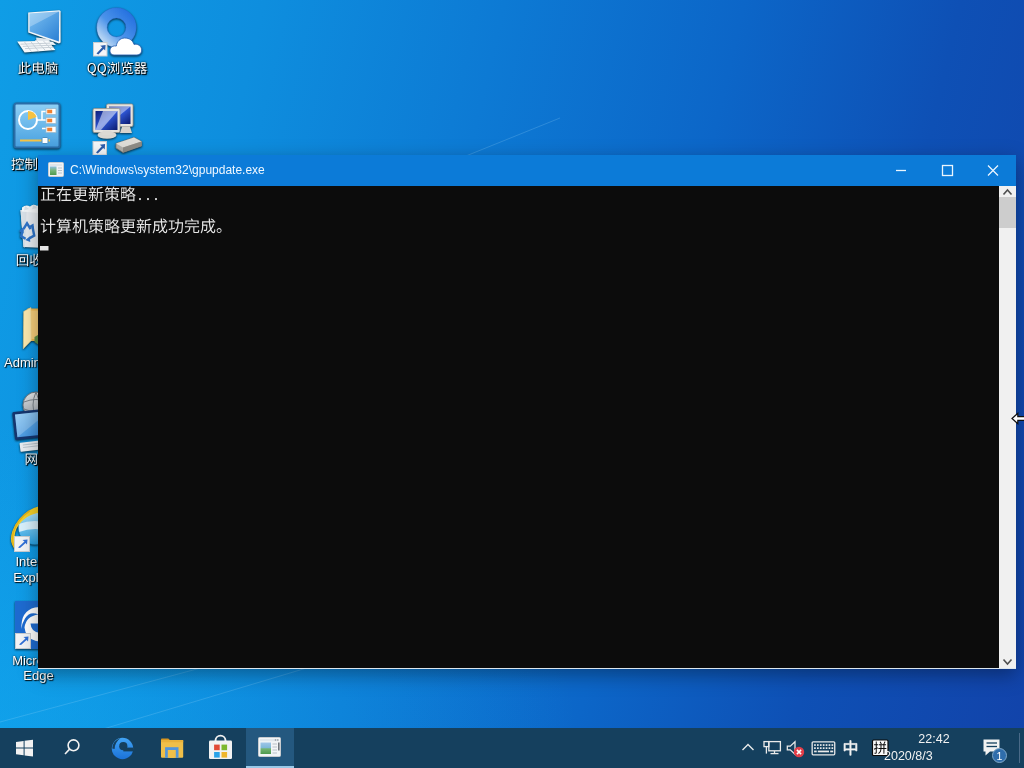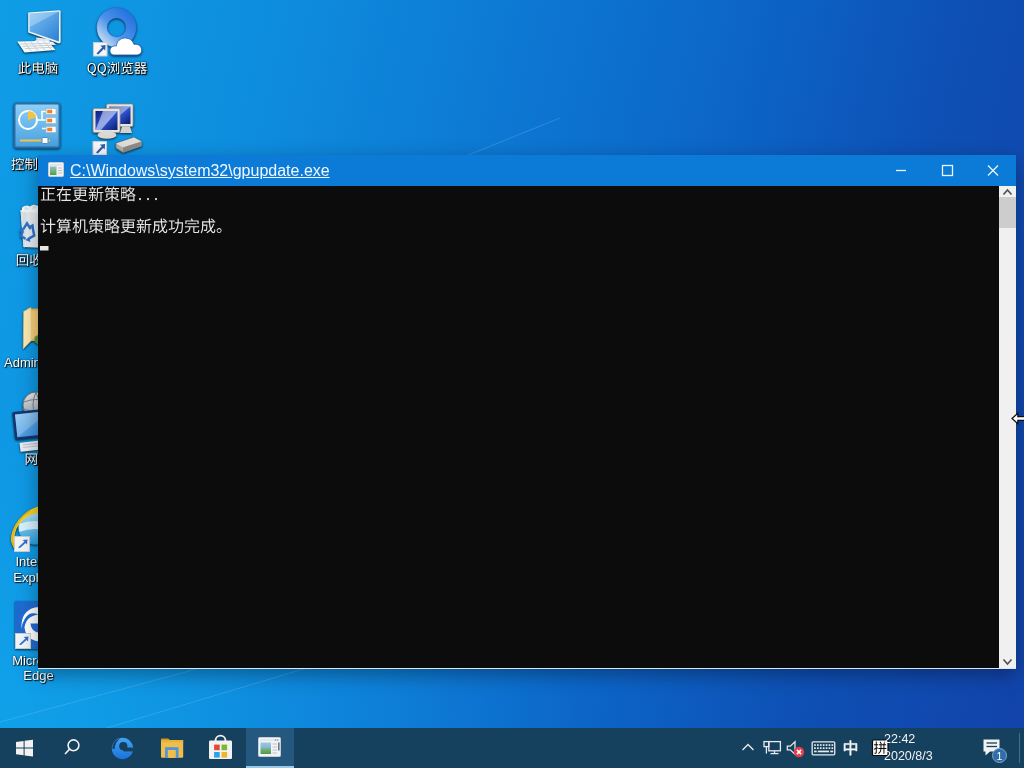--- a/index.html
+++ b/index.html
@@ -213,21 +213,21 @@
           <line x1="10" y1="18" x2="14" y2="18"></line>
         </g>
 <defs>
           <linearGradient id="wicon2" x1="0" y1="0" x2="0" y2="1">
 <stop offset="0" stop-color="#8fc0e0"></stop>
             <stop offset="0.5" stop-color="#74b474"></stop>
             <stop offset="1" stop-color="#4e9a4e"></stop>
           </linearGradient>
         </defs>
 </svg>
-<div style="position:absolute;left:32px;top:0;height:31px;line-height:31px;color:#f0f8ff;font-size:16px;text-decoration:underline;">C:\Windows\system32\gpupdate.exe</div>
+<div style="position:absolute;left:32px;top:0;height:31px;line-height:31px;color:#f0f8ff;font-size:12px;">C:\Windows\system32\gpupdate.exe</div>
 <svg width="138" height="31" style="position:absolute;right:0;top:0">
 <g stroke="#eaf5fe" stroke-width="1.3" fill="none">
 <line x1="18" y1="15.5" x2="28" y2="15.5"></line>
 <rect x="64.5" y="10.5" width="10" height="10"></rect>
 <path d="M110 10.5 L120 20.5 M120 10.5 L110 20.5"></path>
 </g>
 </svg>
 <div style="position:absolute;left:0;top:31px;width:961px;height:482px;background:#0c0c0c;"></div>
 <div style="position:absolute;left:961px;top:31px;width:17px;height:483px;background:#f0f0f0;">
  <svg width="17" height="483">
@@ -339,21 +339,21 @@
           <rect x="18.7" y="9.4" width="3" height="1.7"></rect>
 </g>
 </g>
 
 </svg>
 <svg width="1024" height="768" style="position:absolute;left:0;top:0">
 <path d="M849.828 740.56V743.424H844.036V751.024H845.236V750.032H849.828V755.264H851.092V750.032H855.7V750.944H856.932V743.424H851.092V740.56ZM845.236 748.848V744.592H849.828V748.848ZM855.7 748.848H851.092V744.592H855.7Z" fill="#f2f2f2" stroke="#f2f2f2" stroke-width="0.7"></path>
 <rect x="872.5" y="740" width="15.5" height="15.5" rx="1" fill="#fafafa" stroke="#0a0a0a" stroke-width="1.2"></rect>
 <path d="M879.6655 741.919C880.1514999999999 742.6614999999999 880.651 743.6605 880.8534999999999 744.2814999999999L881.785 743.8494999999999C881.5554999999999 743.2555 881.0155 742.2835 880.5295 741.568ZM875.764 741.4735V744.1869999999999H874.1034999999999V745.132H875.764V748.0885C875.0754999999999 748.3045 874.4409999999999 748.4934999999999 873.928 748.6284999999999L874.1845 749.6274999999999L875.764 749.101V752.584C875.764 752.7864999999999 875.6964999999999 752.8404999999999 875.5345 752.8404999999999C875.3725 752.8404999999999 874.8594999999999 752.8404999999999 874.2924999999999 752.827C874.4275 753.1105 874.549 753.5559999999999 874.5894999999999 753.8259999999999C875.4264999999999 753.8259999999999 875.953 753.7855 876.2905 753.6234999999999C876.6279999999999 753.4615 876.7494999999999 753.1645 876.7494999999999 752.584V748.7769999999999L878.0859999999999 748.318L877.9509999999999 747.4L876.7494999999999 747.7779999999999V745.132H878.0994999999999V744.1869999999999H876.7494999999999V741.4735ZM883.4319999999999 745.2805V747.9939999999999H881.4744999999999V747.8589999999999V745.2805ZM884.4715 741.487C884.2015 742.3375 883.6885 743.539 883.2565 744.322H878.8555V745.2805H880.4889999999999V747.8589999999999V747.9939999999999H878.41V748.966H880.4485C880.3404999999999 750.4375 879.8679999999999 752.125 878.0859999999999 753.2185C878.3154999999999 753.3805 878.626 753.718 878.7745 753.934C880.732 752.611 881.299 750.6804999999999 881.434 748.966H883.4319999999999V753.8259999999999H884.4174999999999V748.966H886.3884999999999V747.9939999999999H884.4174999999999V745.2805H886.078V744.322H884.269C884.674 743.593 885.1329999999999 742.6614999999999 885.538 741.8515Z" fill="#0a0a0a"></path>
 </svg>
-<div style="position:absolute;left:884px;top:732px;width:100px;color:#f2f2f2;font-size:12.5px;">22:42</div>
+<div style="position:absolute;left:884px;top:732px;width:100px;text-align:center;color:#f2f2f2;font-size:12.5px;">22:42</div>
 <div style="position:absolute;left:884px;top:749px;width:100px;text-align:left;color:#f2f2f2;font-size:12.5px;">2020/8/3</div>
 <svg width="40" height="40" style="position:absolute;left:980px;top:728px">
 <path d="M3.5 11.5 L19.5 11.5 L19.5 23.5 L10 23.5 L5.5 27.5 L5.5 23.5 L3.5 23.5 Z" fill="#f2f2f2"></path>
 <g stroke="#15405e" stroke-width="1.3">
         <line x1="6.5" y1="15" x2="17" y2="15"></line>
         <line x1="6.5" y1="18.5" x2="17" y2="18.5"></line>
       </g>
 <circle cx="19.5" cy="27.5" r="7" fill="#2f6dab" stroke="#7fa8c8" stroke-width="1"></circle>
 <text x="19.5" y="31.5" font-size="10.5" fill="#fff" text-anchor="middle" font-family="Liberation Sans">1</text>
 </svg>

